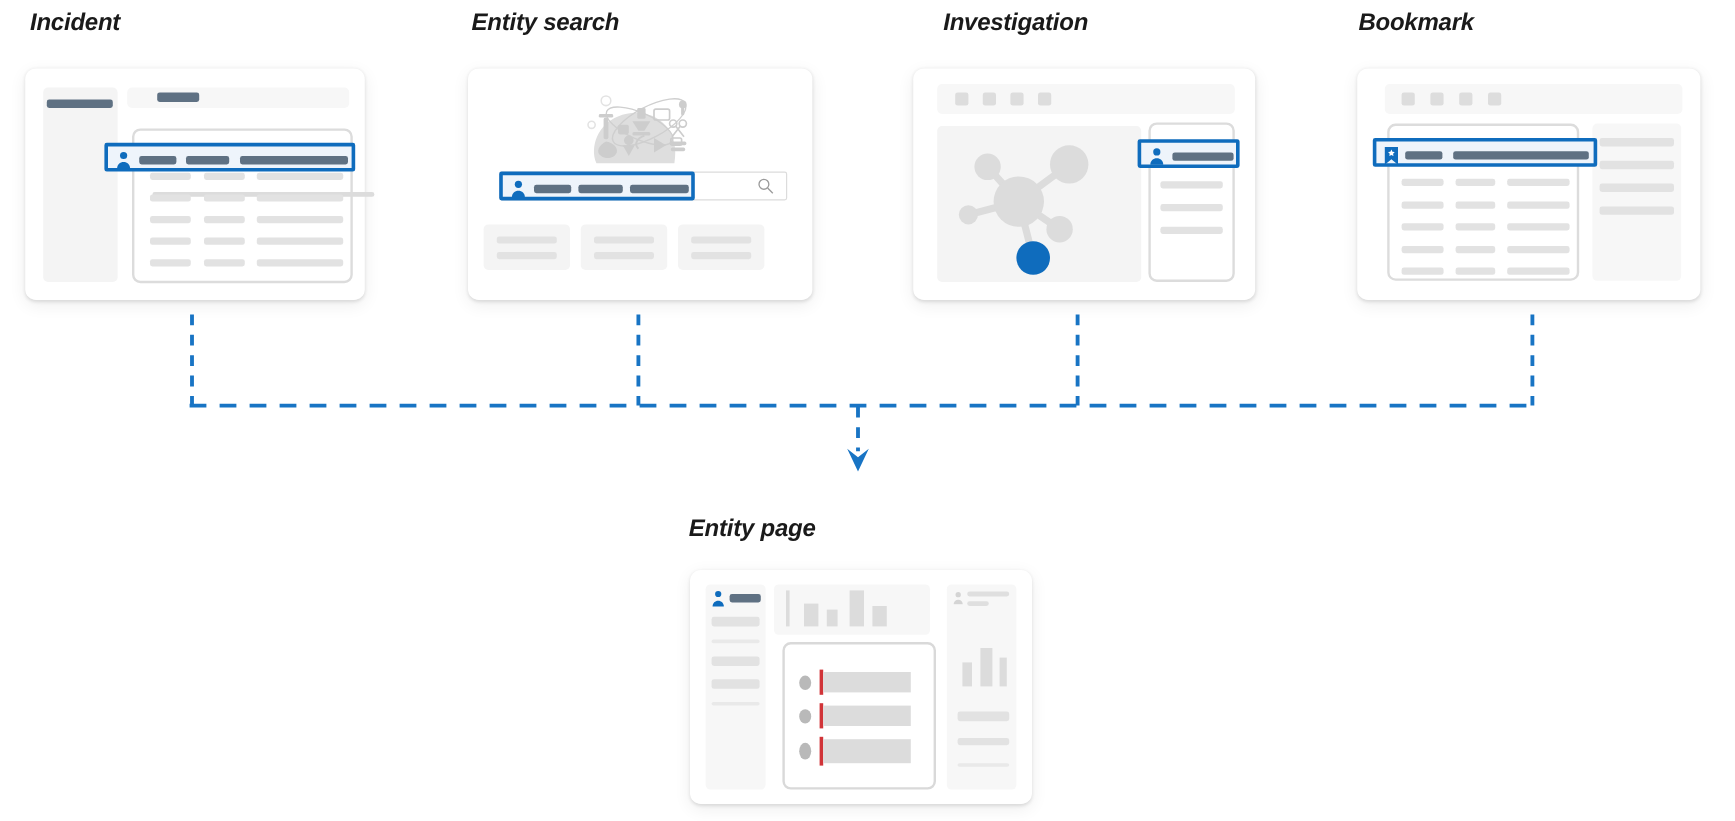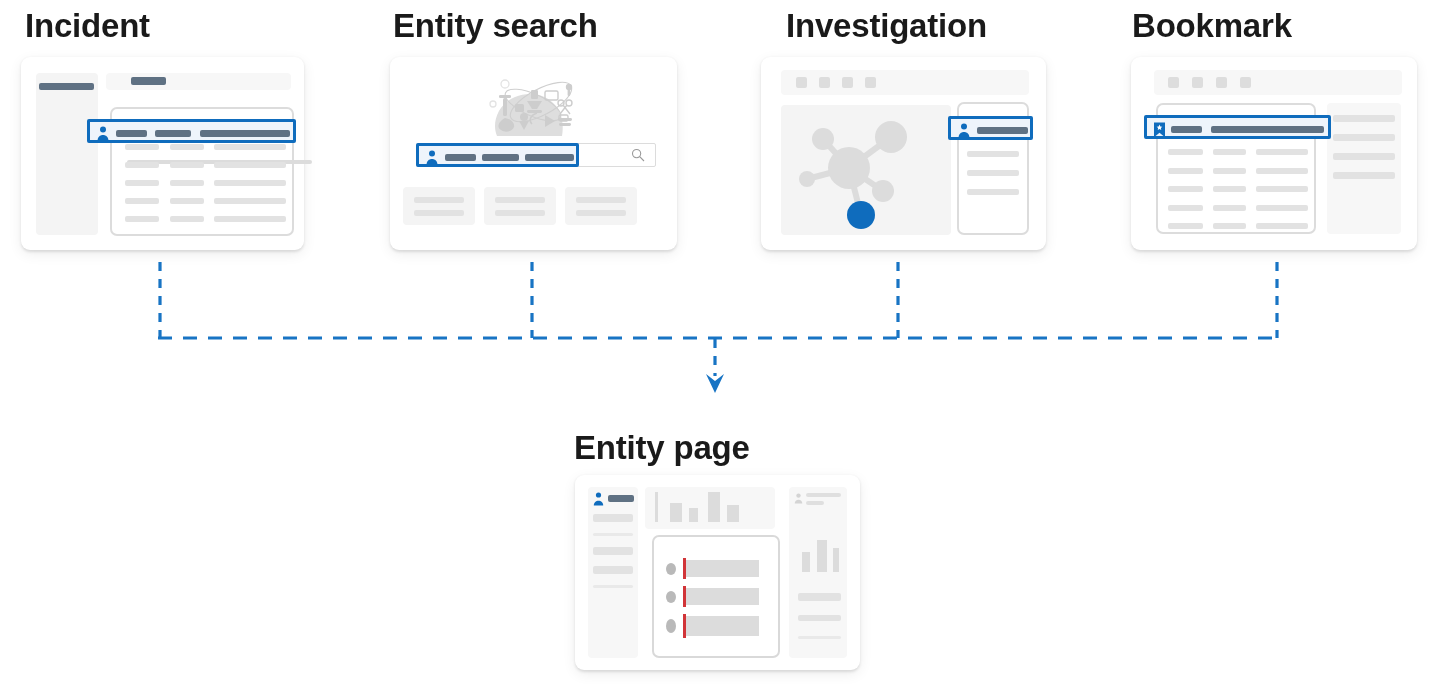--- a/index.html
+++ b/index.html
@@ -10,26 +10,27 @@
     width: 1446px; height: 684px;
     position: relative; overflow: hidden;
     font-family: "Liberation Sans", sans-serif;
     -webkit-font-smoothing: antialiased;
   }
   .stage { position: absolute; inset: 0; }
 
   
   .card-title{
     position:absolute;
-    font-size:33px;
+    font-size:20px;
     font-weight:600;
     color:#1a1a1a;
     letter-spacing:-0.2px;
     white-space:nowrap;
     line-height:1;
+    font-style:italic;
   }
 
   
   .card{
     position:absolute;
     background:#ffffff;
     border-radius:9px;
     box-shadow:0 1.2px 3px rgba(0,0,0,0.11), 0 4px 14px rgba(0,0,0,0.07);
   }
 

